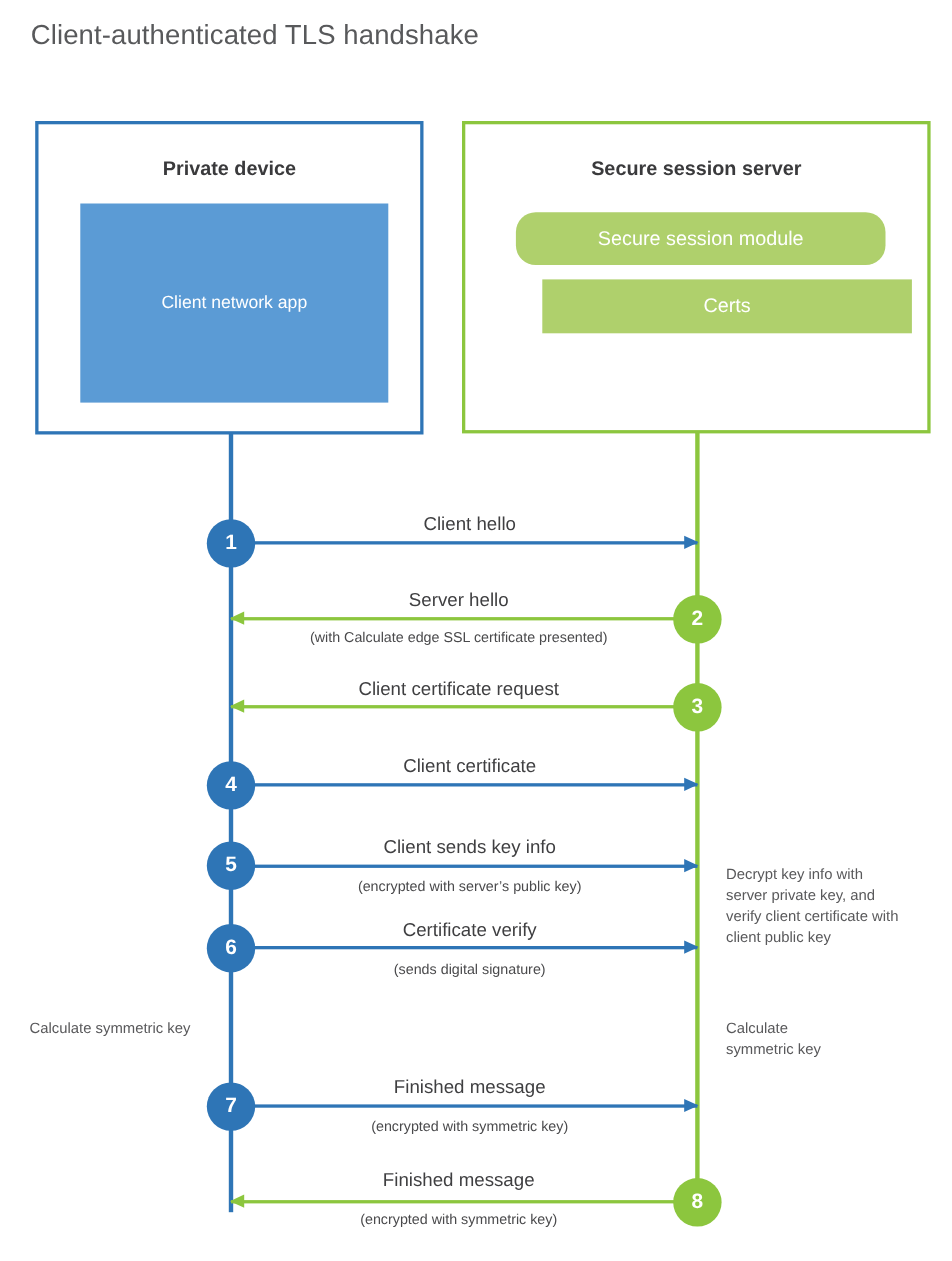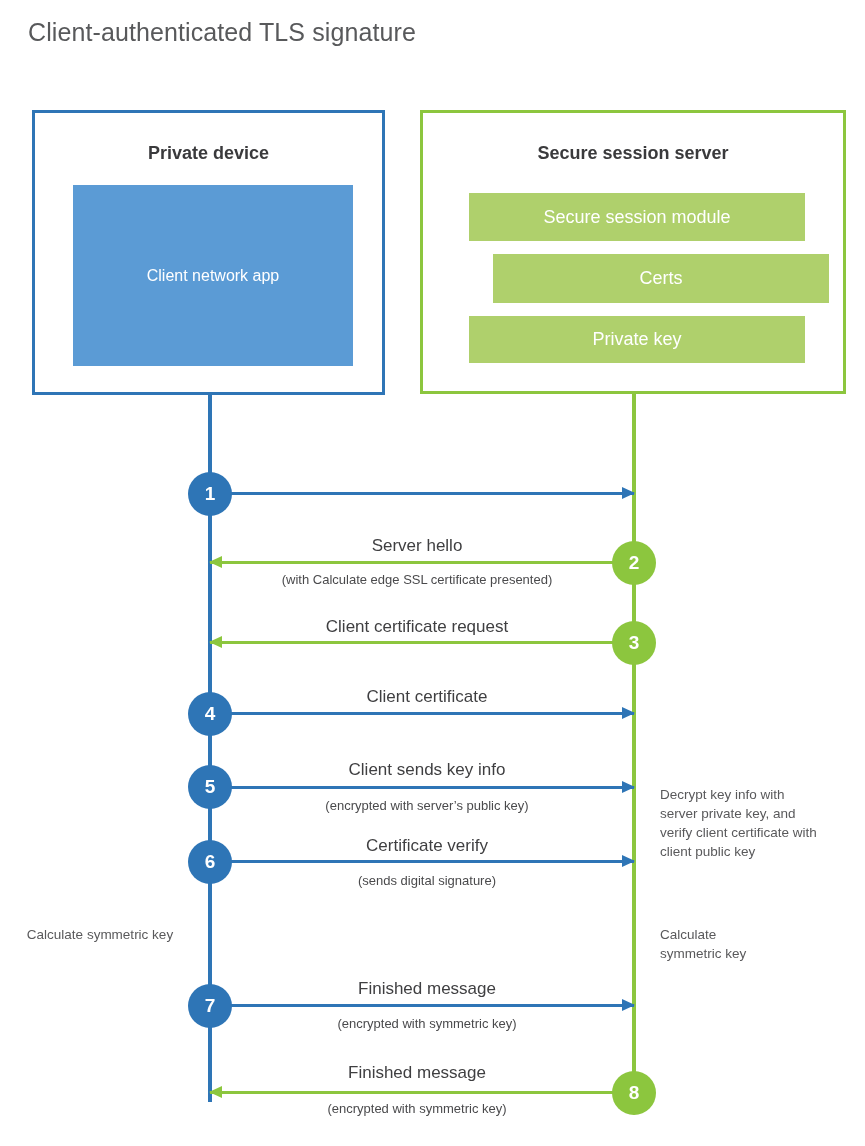--- a/index.html
+++ b/index.html
@@ -34,21 +34,21 @@
     display:flex;align-items:center;justify-content:center;text-align:center;
     font-size:16px;line-height:26px;
   }
 
   .server-bar{
     position:absolute;left:46px;width:336px;height:48px;
     background:#AFD06C;color:#ffffff;
     display:flex;align-items:center;justify-content:center;
     font-size:18px;
   }
-  .server-bar.b0{top:80px;}
+  .server-bar.b0{top:80px;border-radius:18px;}
   .server-bar.b1{top:141px;height:49px;margin-left:24px;}
   .server-bar.b2{top:203px;height:47px;}
 
   
   .lifeline{position:absolute;width:4px;}
   .lifeline.client{left:208px;top:394px;height:708px;background:#2E75B6;}
   .lifeline.server{left:632px;top:393px;height:700px;background:#8CC63E;}
 
   
   .arrow{position:absolute;height:3px;}
@@ -82,40 +82,40 @@
   .note{position:absolute;font-size:13.5px;line-height:19px;color:#59595b;}
   .note.right{left:660px;text-align:left;}
   .note.calc-left{left:20px;width:160px;text-align:center;}
   .note.calc-right{left:660px;width:170px;text-align:left;}
 </style>
 </head>
 <body>
 
 <div id="stage">
 
-  <div class="page-title">Client-authenticated TLS signature</div>
+  <div class="page-title">Client-authenticated TLS handshake</div>
 
   <div class="actor-box client">
     <div class="actor-title">Private device</div>
     <div class="client-app">Client network app</div>
   </div>
 
   <div class="actor-box server">
     <div class="actor-title">Secure session server</div>
     <div class="server-bar b0">Secure session module</div>
     <div class="server-bar b1">Certs</div>
-    <div class="server-bar b2">Private key</div>
   </div>
 
   <div class="lifeline client"></div>
   <div class="lifeline server"></div>
 
   <div class="arrow blue" style="left:210px;top:492px;width:424px;">
     <span class="head"></span>
   </div>
+  <div class="msg-main" style="left:220px;top:467px;width:414px;">Client hello</div>
   <div class="step blue" style="left:188px;top:472px;">1</div>
 
   <div class="arrow green" style="left:210px;top:561px;width:424px;">
     <span class="head"></span>
   </div>
   <div class="msg-main" style="left:210px;top:536px;width:414px;">Server hello</div>
   <div class="msg-sub" style="left:210px;top:572px;width:414px;">(with Calculate edge SSL certificate presented)</div>
   <div class="step green" style="left:612px;top:541px;">2</div>
 
   <div class="arrow green" style="left:210px;top:641px;width:424px;">

